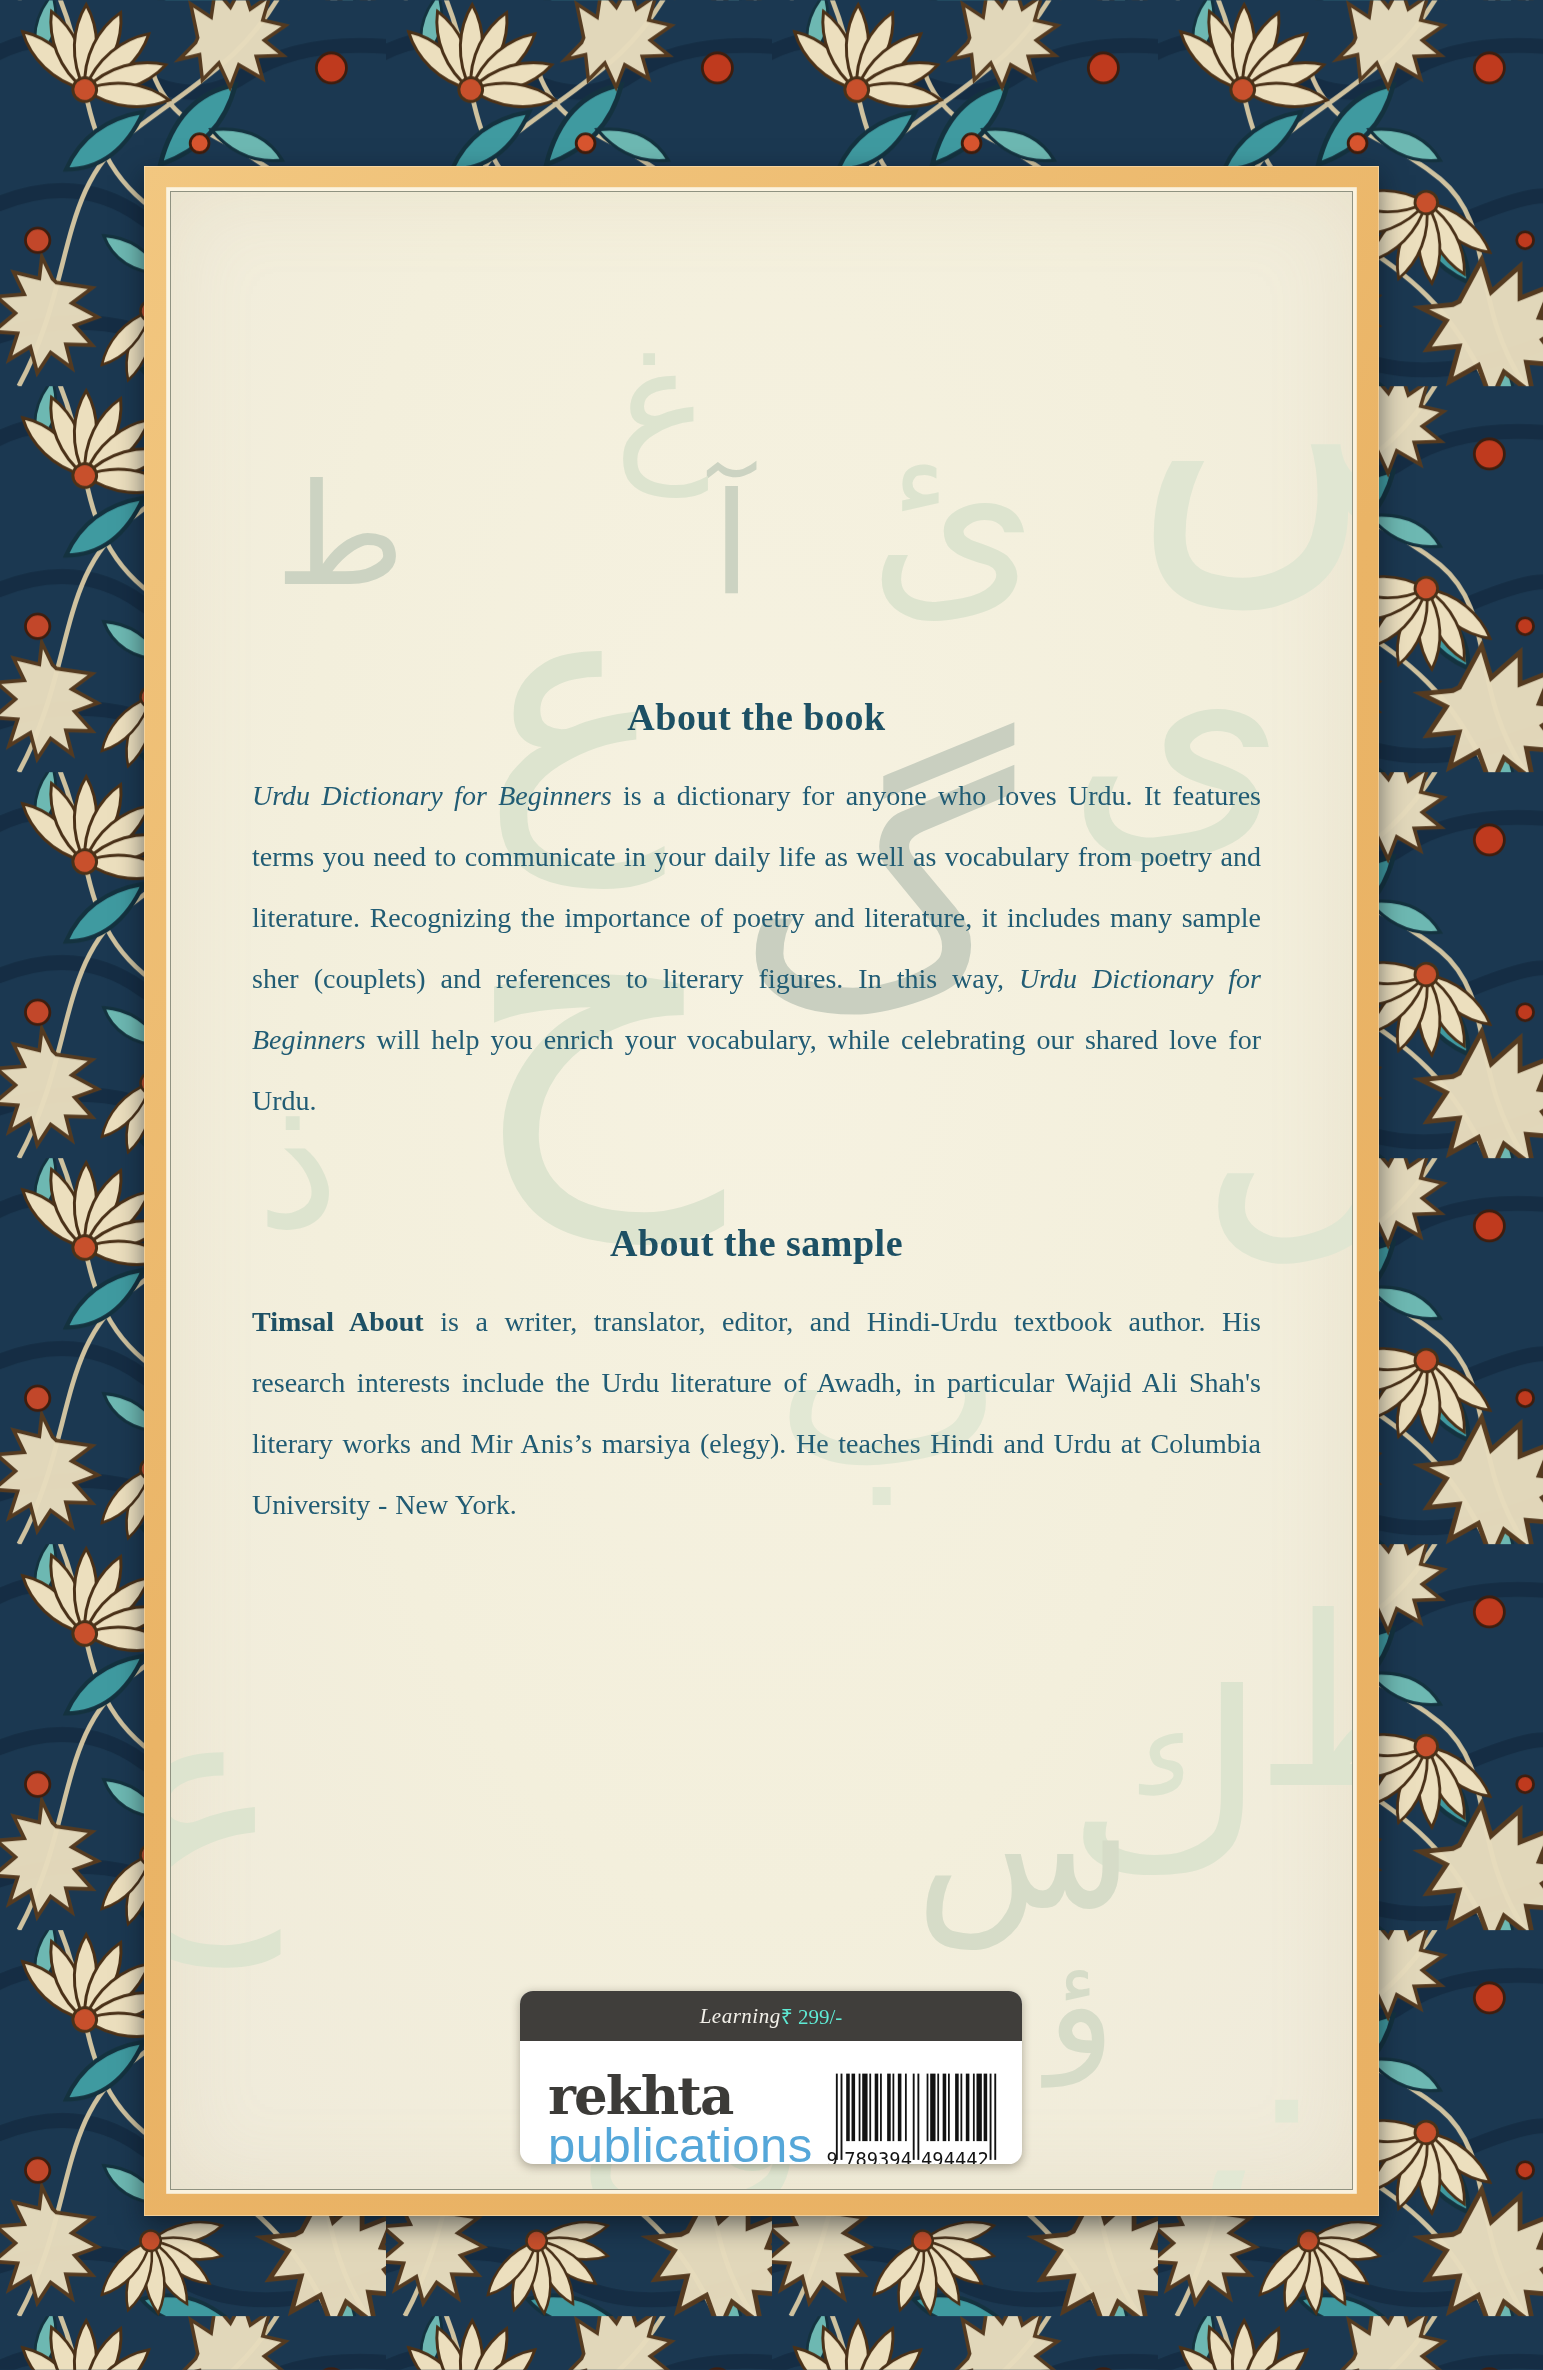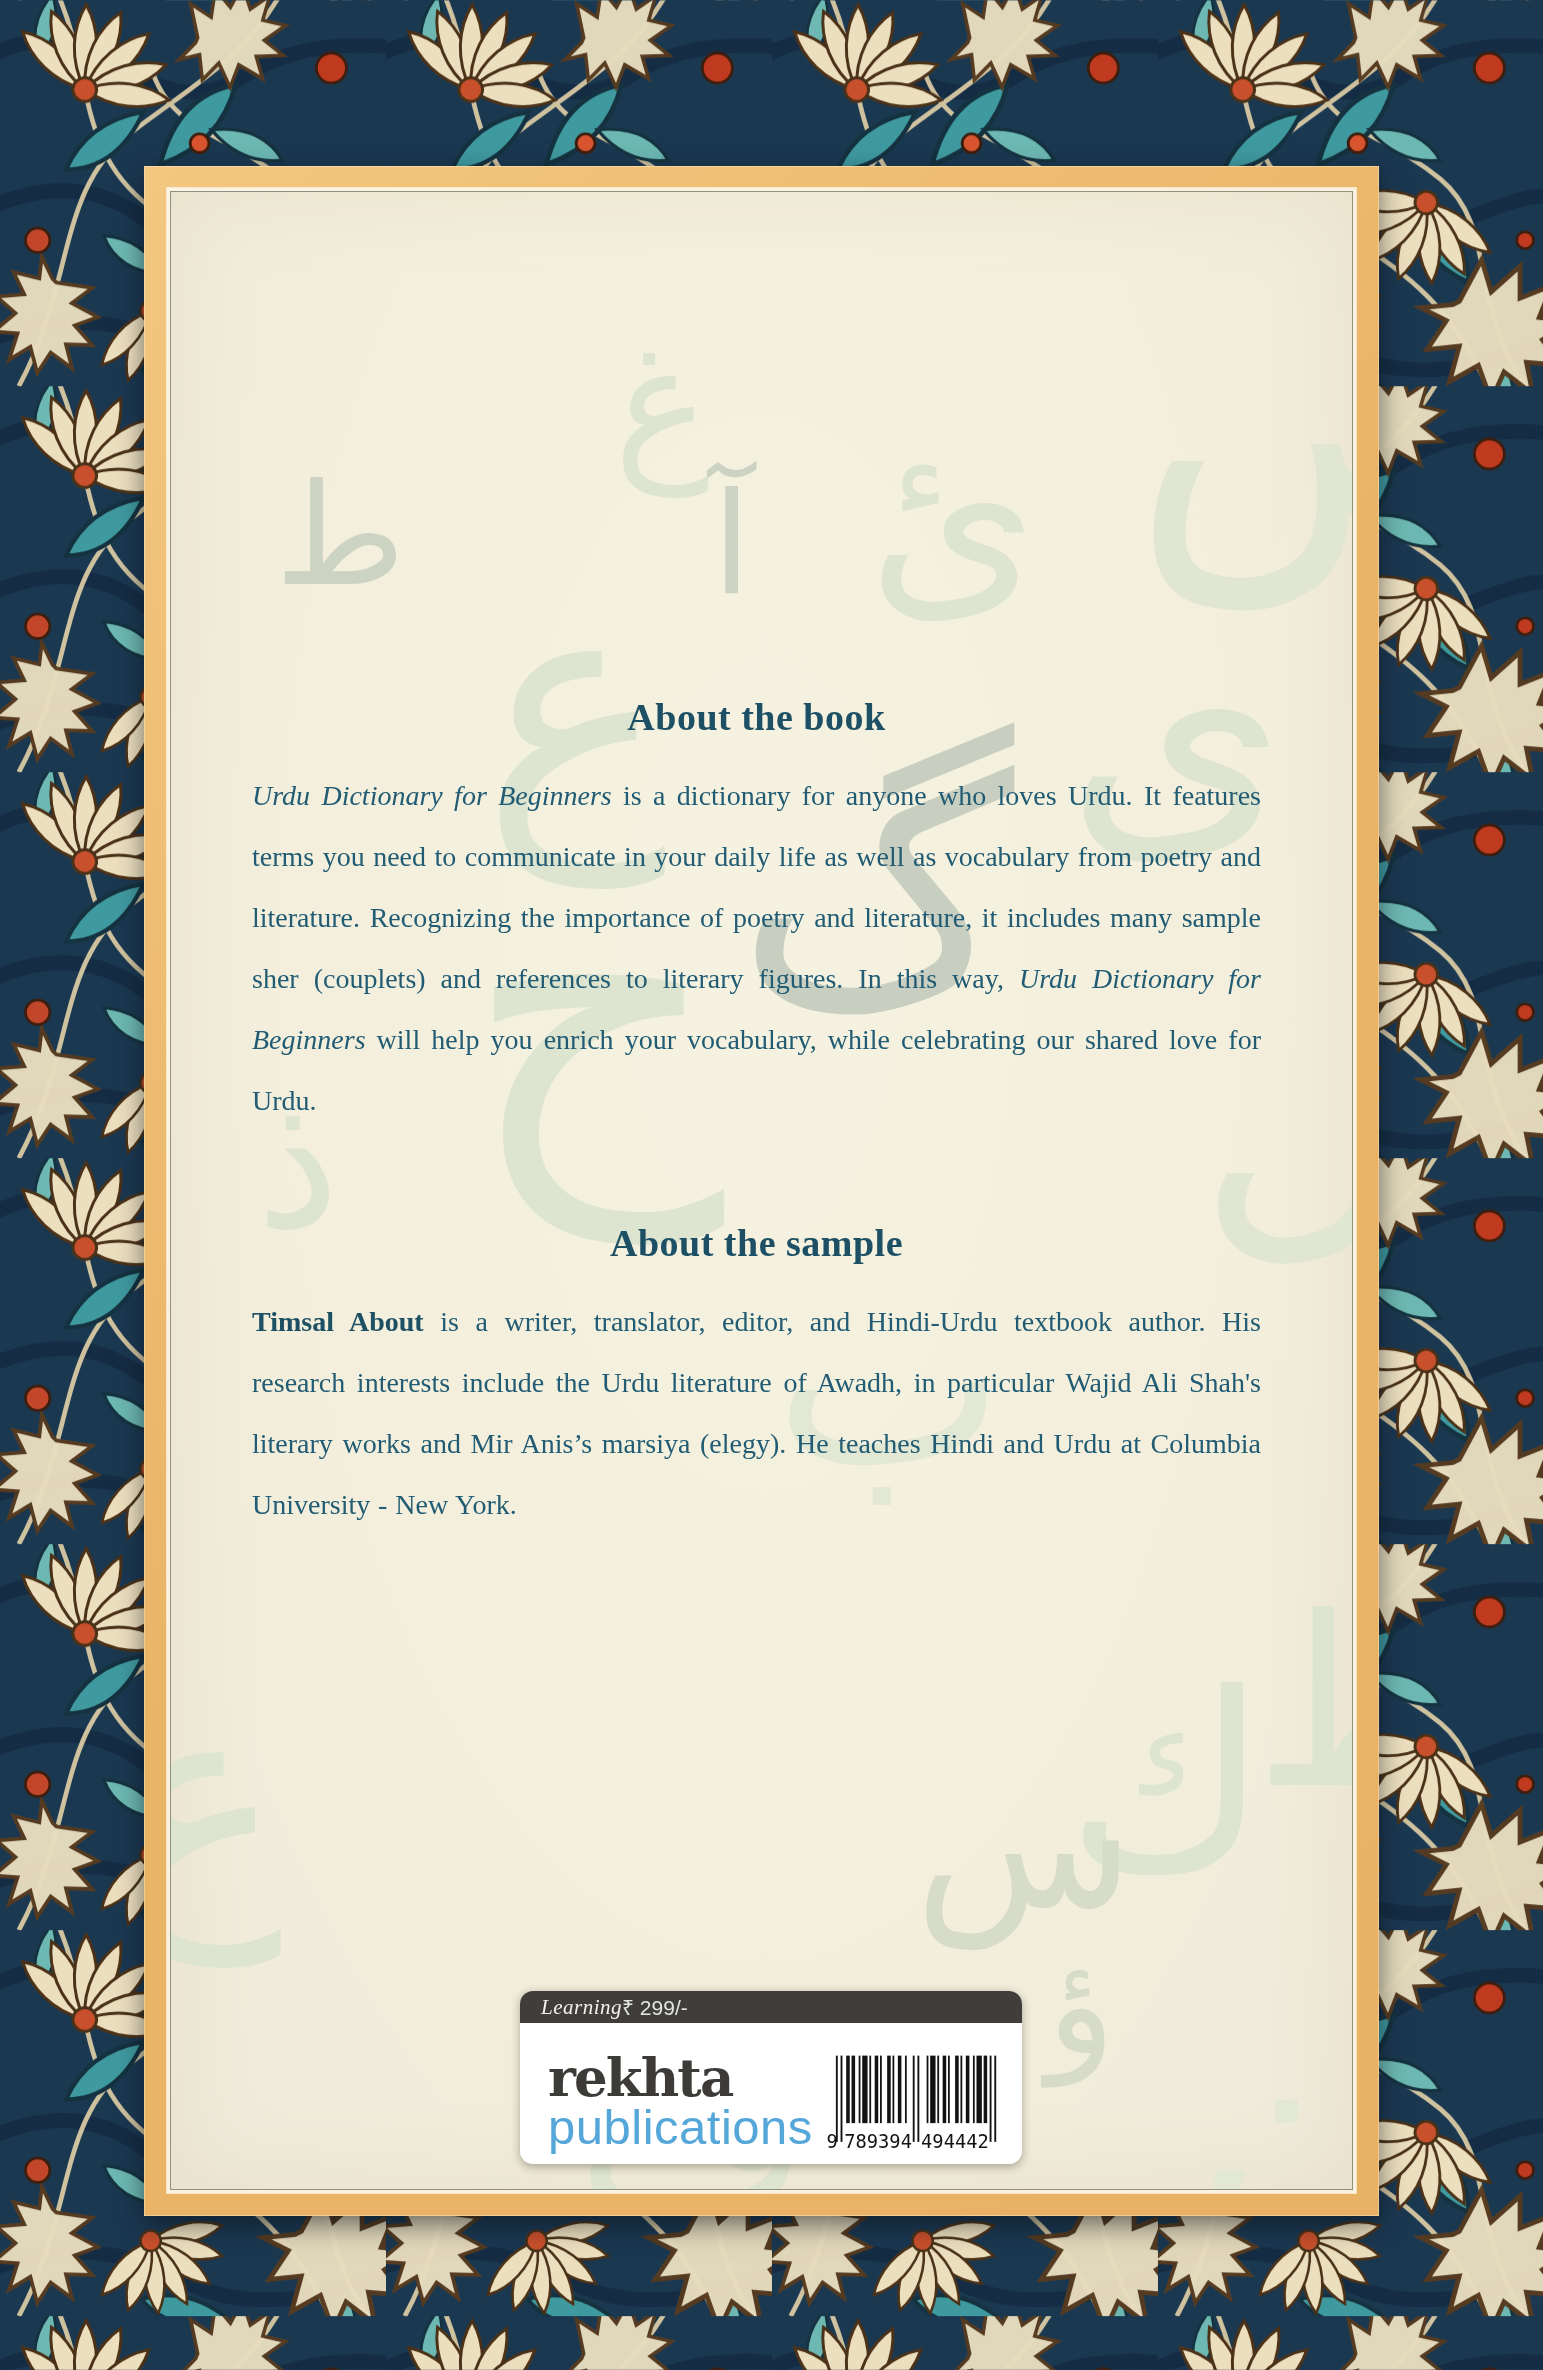--- a/index.html
+++ b/index.html
@@ -49,31 +49,31 @@
   .seg-italic{font-style:italic;}
   .seg-bold{font-weight:bold;color:#1d5064;}
 
   
   .pub-strip{
     position:absolute;left:520px;top:1991px;width:502px;height:173px;
     background:#ffffff;border-radius:13px;overflow:hidden;z-index:5;
     box-shadow:0 2.8px 9.4px rgba(40,35,20,.35);
   }
   .strip-bar{
-    height:32px;background:#403e3b;
-    display:flex;align-items:center;justify-content:flex-start;
+    height:50px;background:#403e3b;
+    display:flex;align-items:center;justify-content:center;
     padding:0 21px;
   }
   .imprint{
     font-family:"Liberation Serif",serif;font-style:italic;
     font-size:21px;color:#f3f1ea;letter-spacing:0.5px;
   }
   .price{
-    font-family:Liberation Sans, sans-serif;
-    font-size:21px;color:#e5e5e5;
+    font-family:Liberation Serif, serif;
+    font-size:21px;color:#5eead4;
   }
   .strip-body{
     height:161px;display:flex;align-items:center;justify-content:space-between;
     padding:3.8px 13px 5.6px 28px;box-sizing:border-box;
   }
   .logo-line1{
     font-family:"DejaVu Serif",serif;font-weight:bold;
     font-size:53px;line-height:.95;letter-spacing:-1.9px;color:#3c3b38;
   }
   .logo-line2{

